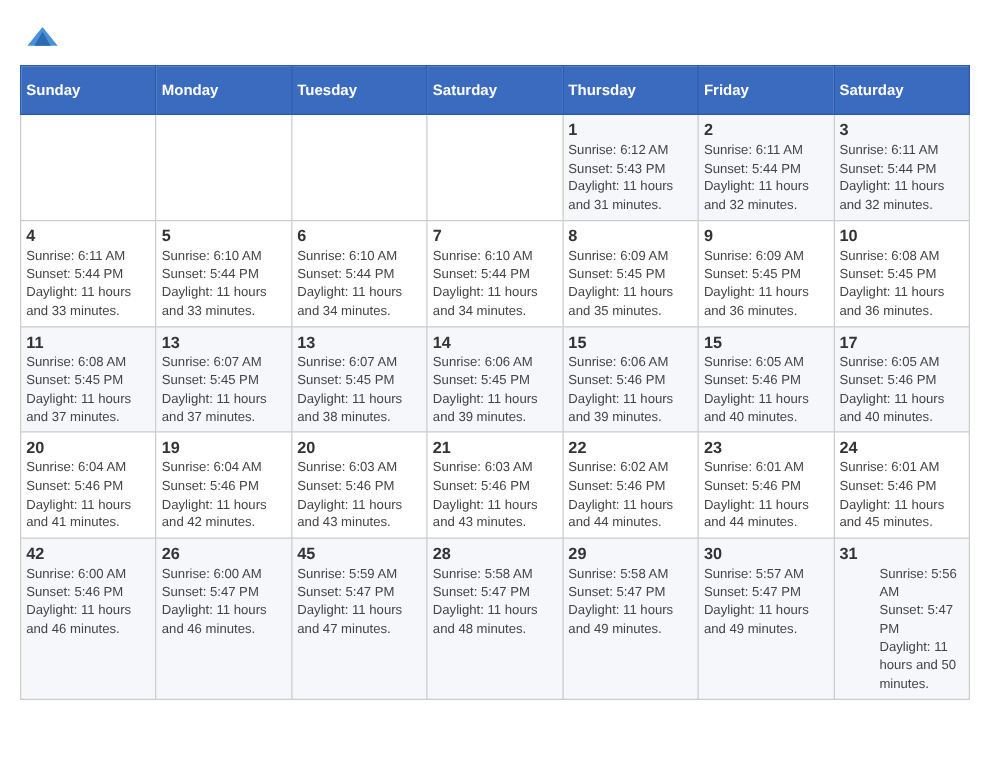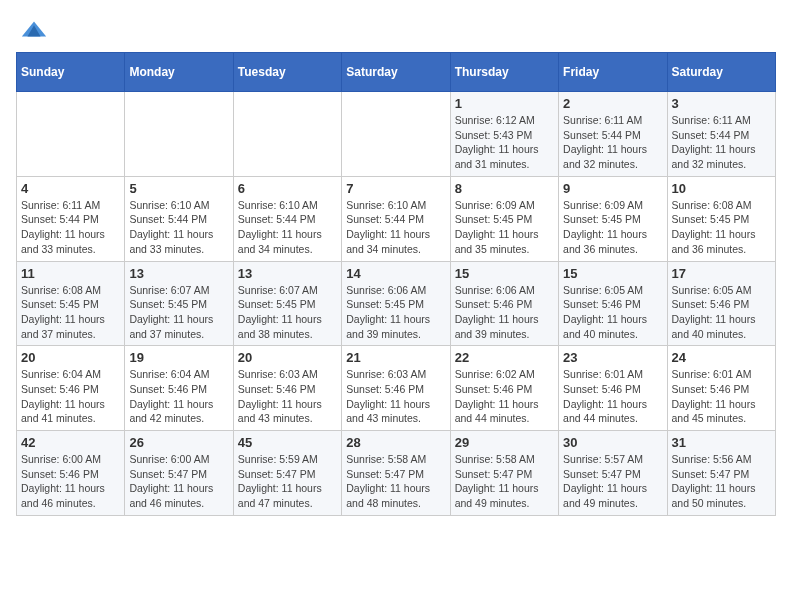--- a/index.html
+++ b/index.html
@@ -311,19 +311,19 @@
 Daylight: 11 hours and 49 minutes.</div>
         </td>
         <td>
           <div class="day-number">30</div>
           <div class="day-info" style="white-space: pre-line;">Sunrise: 5:57 AM
 Sunset: 5:47 PM
 Daylight: 11 hours and 49 minutes.</div>
         </td>
         <td>
           <div class="day-number">31</div>
-          <div class="day-info" style="white-space: pre-line;">Sunrise: 5:56 AM
+          <div class="day-info" style="white-space: pre-line; margin-left: 32px;">Sunrise: 5:56 AM
 Sunset: 5:47 PM
 Daylight: 11 hours and 50 minutes.</div>
         </td>
       </tr>
     </tbody>
 </table>
 
 </body></html>

